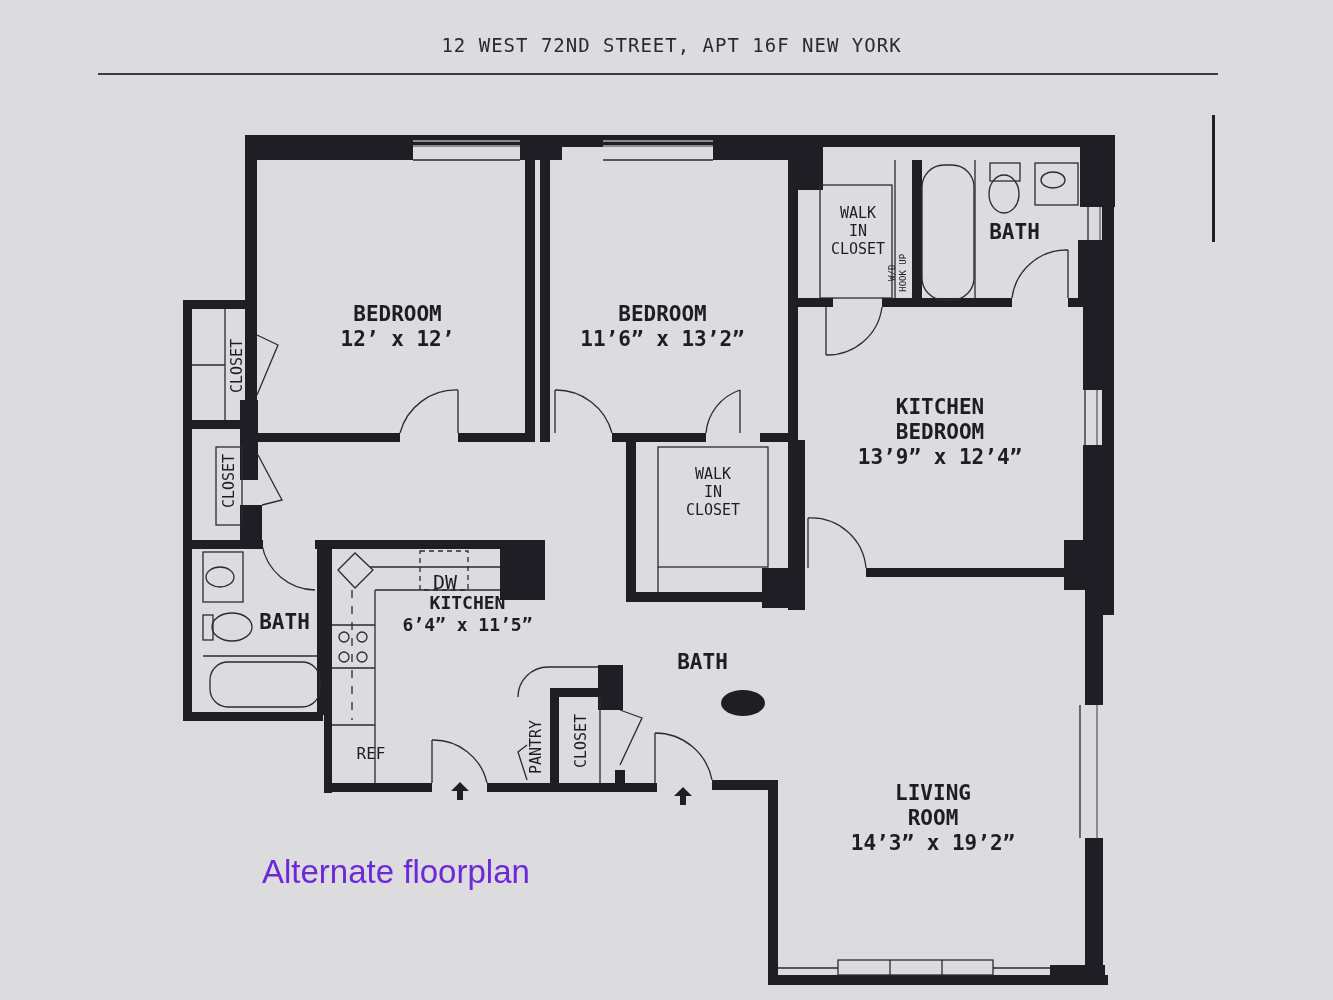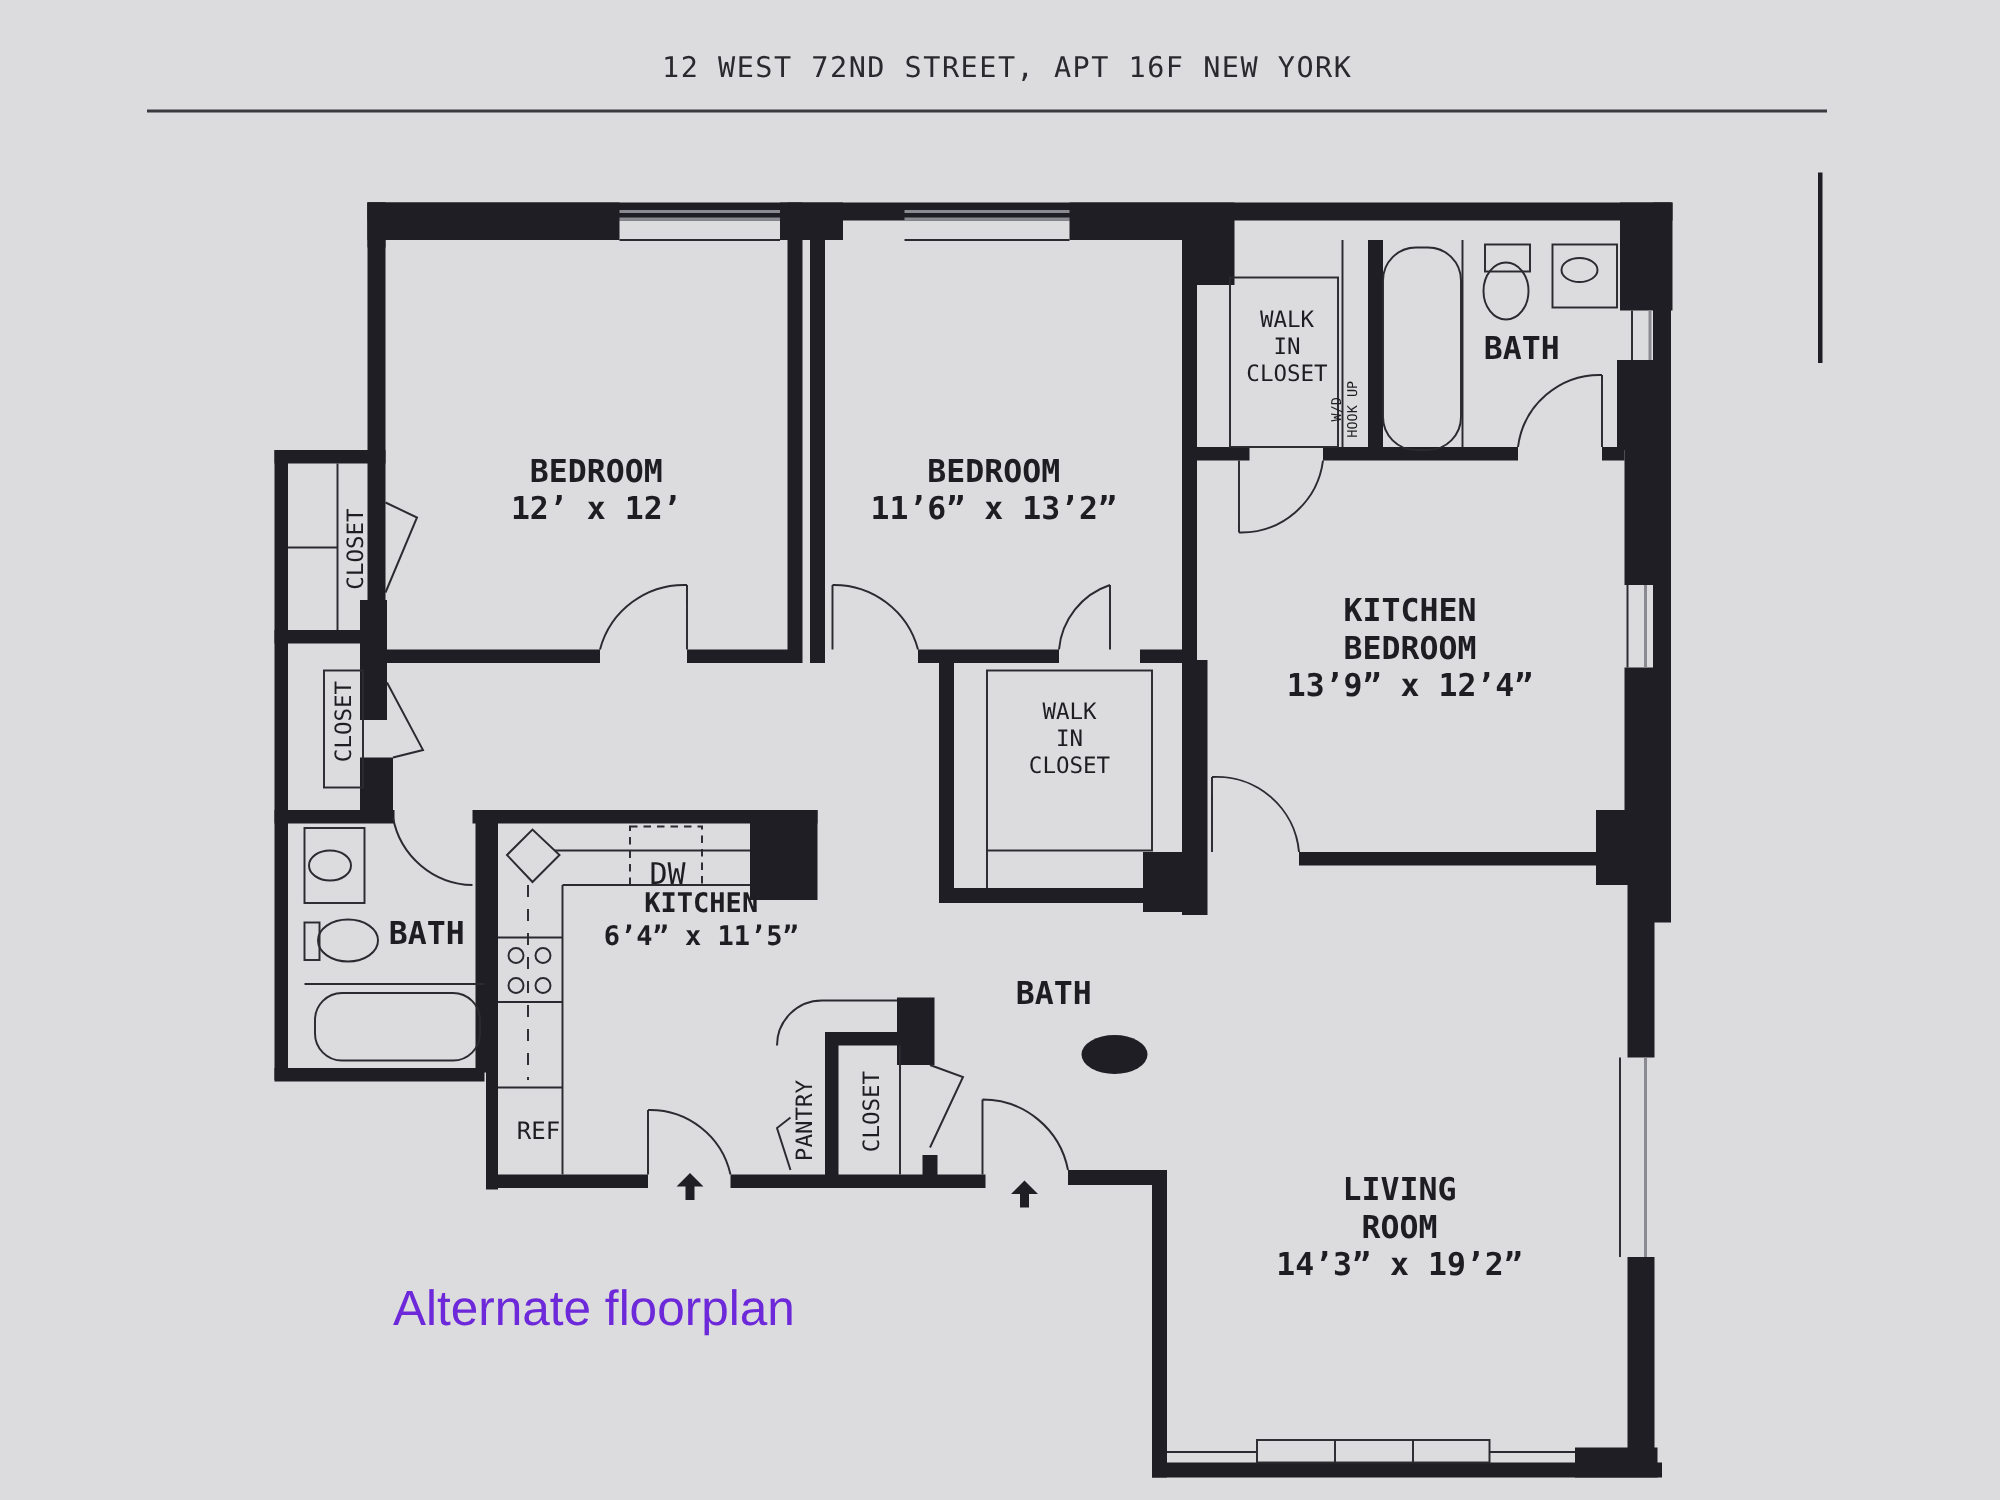--- a/index.html
+++ b/index.html
@@ -237,15 +237,15 @@
 <div class="lbl small vert" style="left:202px; top:357px; width:70px;">CLOSET</div>
 <div class="lbl small vert" style="left:194px; top:472px; width:70px;">CLOSET</div>
 <div class="lbl small vert" style="left:546px; top:732px; width:70px;">CLOSET</div>
 <div class="lbl small vert" style="left:501px; top:738px; width:70px;">PANTRY</div>
 <div class="lbl tiny vert" style="left:875px; top:262px; width:45px;">
   <div>W/D</div>
   <div>HOOK UP</div>
 </div>
 
 <div class="lbl small" style="left:425px; top:570px; width:40px; font-size:20px;">DW</div>
-<div class="lbl small" style="left:339px; top:744px; width:40px; font-size:16px;">REF</div>
+<div class="lbl small" style="left:351px; top:744px; width:40px; font-size:16px;">REF</div>
 
 <div class="caption">Alternate floorplan</div>
 
 </body></html>

